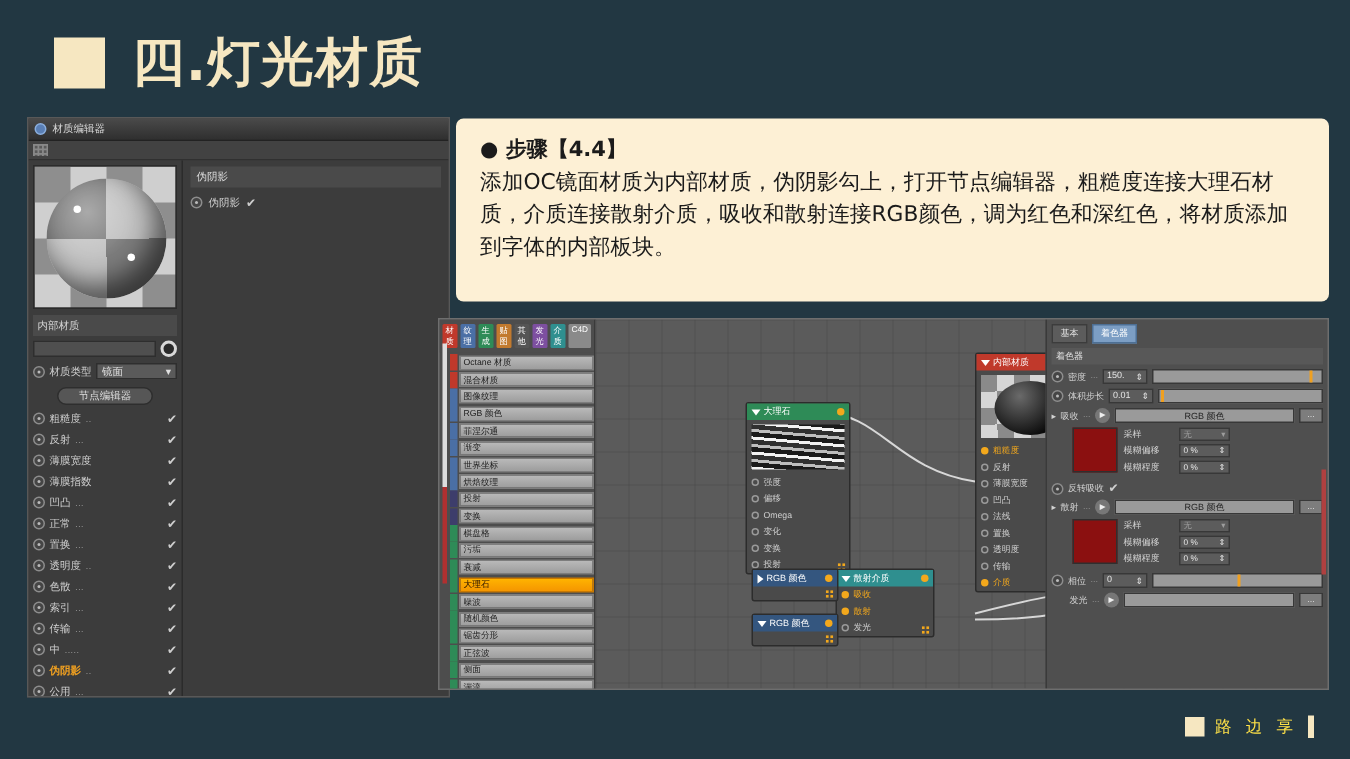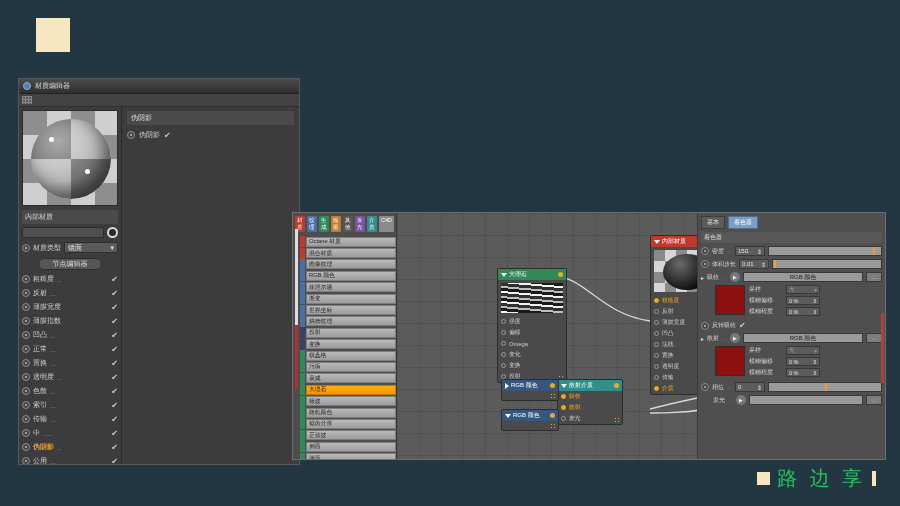--- a/index.html
+++ b/index.html
@@ -151,31 +151,32 @@
   .pr-sublbl { width: 34px; }
   .pr-subfield { width: 34px; height: 9px; background: #5c5c5c; border: 1px solid #383838; font-size: 5.5px; color: #e6e6e6;
     display: flex; align-items: center; justify-content: space-between; padding: 0 2px; }
   .pr-drop { width: 34px; height: 9px; background: #5c5c5c; border: 1px solid #383838; font-size: 5.5px; color: #9d9d9d;
     display: flex; align-items: center; justify-content: space-between; padding: 0 2px; }
   .pr-scroll { position: absolute; right: 1px; top: 100px; width: 3px; height: 70px; background: #b04040; }
 
   
   .footer { position: absolute; right: 24px; bottom: 14px; display: flex; align-items: center; gap: 7px; }
   .f-sq { width: 13px; height: 13px; background: #f6e7c1; }
-  .f-cn { font-size: 20px; color: #22c55e; letter-spacing: 3px; font-family: "DejaVu Sans", "Liberation Sans", sans-serif; }
+  .f-cn { font-size: 11px; color: #fde047; letter-spacing: 3px; font-family: "DejaVu Sans", "Liberation Sans", sans-serif; }
   .f-bar { width: 4px; height: 15px; background: #f6e7c1; }
   .f-en { font-size: 13px; color: #f6e7c1; letter-spacing: 2px; border: 1px solid #f6e7c1; padding: 1px 7px; }
 </style>
 </head>
 <body>
 
 <div class="slide">
 
   <div class="title-row">
     <div class="title-sq"></div>
+    <div class="title-txt">四.灯光材质</div>
   </div>
 
   <div class="mat-editor">
     <div class="me-titlebar">
       <div class="me-dot"></div>
       <div class="me-title">材质编辑器</div>
     </div>
     <div class="me-toolbar">
       <div class="me-grid-ico"></div>
     </div>
@@ -292,20 +293,27 @@
         <div class="rp-head">伪阴影</div>
         <div class="rp-row">
           <span class="radio"></span>
           <span class="sel-lbl">伪阴影</span>
           <span class="chk">✔</span>
         </div>
       </div>
     </div>
   </div>
 
+  <div class="callout">
+    <div class="head">
+      <span>●</span>
+      <span>步骤【4.4】</span>
+    </div>
+    <div class="body">添加OC镜面材质为内部材质，伪阴影勾上，打开节点编辑器，粗糙度连接大理石材质，介质连接散射介质，吸收和散射连接RGB颜色，调为红色和深红色，将材质添加到字体的内部板块。</div>
+  </div>
 
   <div class="node-editor">
     <div class="ne-left">
       <div class="ne-tabs" id="ne-tabs">
           <span class="ne-tab" style="background: rgb(192, 57, 43);">材质</span>
           <span class="ne-tab" style="background: rgb(74, 111, 165);">纹理</span>
           <span class="ne-tab" style="background: rgb(46, 139, 87);">生成</span>
           <span class="ne-tab" style="background: rgb(194, 122, 46);">贴图</span>
           <span class="ne-tab" style="background: rgb(85, 85, 85);">其他</span>
           <span class="ne-tab" style="background: rgb(125, 79, 160);">发光</span>

